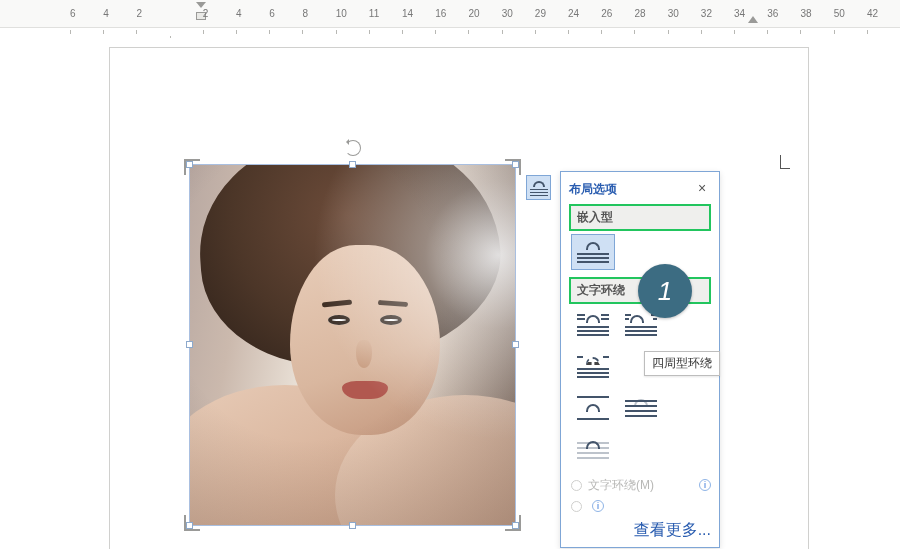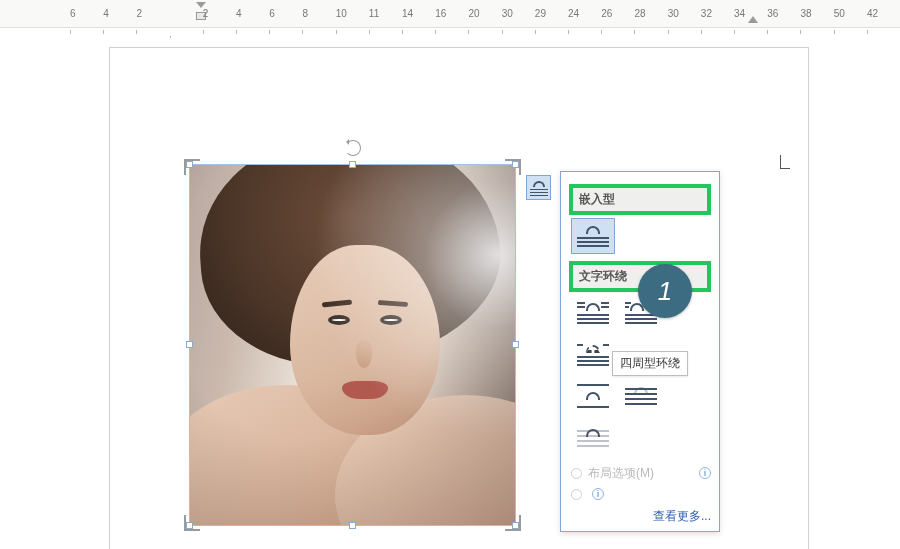--- a/index.html
+++ b/index.html
@@ -287,21 +287,21 @@
   }
   .panel-hd .ttl{
     color:#2a5db0;font-weight:bold;font-size:12px;
   }
   .panel-hd .close{
     width:18px;height:18px;line-height:16px;text-align:center;
     color:#555;cursor:pointer;font-size:14px;
   }
   .section-label{
     background:#efefed;
-    border:4px solid #22c55e;
+    border:2px solid #22c55e;
     padding:3px 6px;
     font-weight:bold;
     color:#555;
     margin-top:4px;
   }
   .opts-row{display:flex;flex-wrap:wrap;align-items:center;}
   .radio-row{
     display:flex;align-items:flex-start;
     margin:6px 0 2px 2px;
     color:#b8b8b6;
@@ -315,41 +315,41 @@
   .radio-row .info{
     width:12px;height:12px;border:1px solid #8fb4e6;border-radius:50%;
     color:#2a6fd6;font-size:9px;line-height:11px;text-align:center;
     margin-left:4px;margin-top:1px;
   }
   .see-more{
     text-align:right;
     margin-top:8px;
   }
   .see-more a{
-    color:#2a5db0;font-size:12px;text-decoration:none;cursor:pointer;
+    color:#2a5db0;font-size:16px;text-decoration:none;cursor:pointer;
   }
 
   
   .badge{
     position:absolute;
     top:264px; left:638px;
     width:54px;height:54px;
     background:#3c6c82;
     border-radius:50%;
     color:#fff;
     font-size:26px; font-style:italic;
     display:flex;align-items:center;justify-content:center;
     box-shadow:0 1px 3px rgba(0,0,0,0.25);
     z-index:50;
   }
 
   
   .tooltip{
     position:absolute;
-    top:351px; left:612px;
+    top:351px; left:644px;
     background:#fff;
     border:1px solid #bdbdbd;
     padding:3px 7px;
     font-size:12px;
     color:#333;
     z-index:60;
     white-space:nowrap;
     box-shadow:0 1px 2px rgba(0,0,0,0.1);
   }
 </style>
@@ -427,20 +427,24 @@
 <div class="layout-anchor">
   <div class="wrap-icon">
     <div class="arc"></div>
       <div class="line l1"></div>
       <div class="line l2"></div>
       <div class="line l3"></div>
   </div>
 </div>
 
 <div class="panel">
+  <div class="panel-hd">
+    <span class="ttl">布局选项</span>
+    <span class="close">×</span>
+  </div>
 
   <div class="section-label">嵌入型</div>
   <div class="opts-row">
     <div class="wrap-opt sel v-inline">
       <div class="wrap-glyph">
           <div class="shape"></div>
           <div class="tl"></div>
           <div class="tl"></div>
           <div class="tl"></div>
         </div>
@@ -507,21 +511,21 @@
           <div class="tl" style="top:9px;"></div>
           <div class="tl" style="top:14px;"></div>
           <div class="tl" style="top:19px;"></div>
           <div class="shape"></div>
         </div>
     </div>
   </div>
 
   <div class="radio-row">
     <div class="rdot"></div>
-    <div class="lbl">布局选项(M)</div>
+    <div class="lbl">文字环绕(M)</div>
     <div class="info">i</div>
   </div>
   <div class="radio-row">
     <div class="rdot"></div>
     <div class="info">i</div>
   </div>
 
   <div class="see-more">
     <a>查看更多...</a>
   </div>

